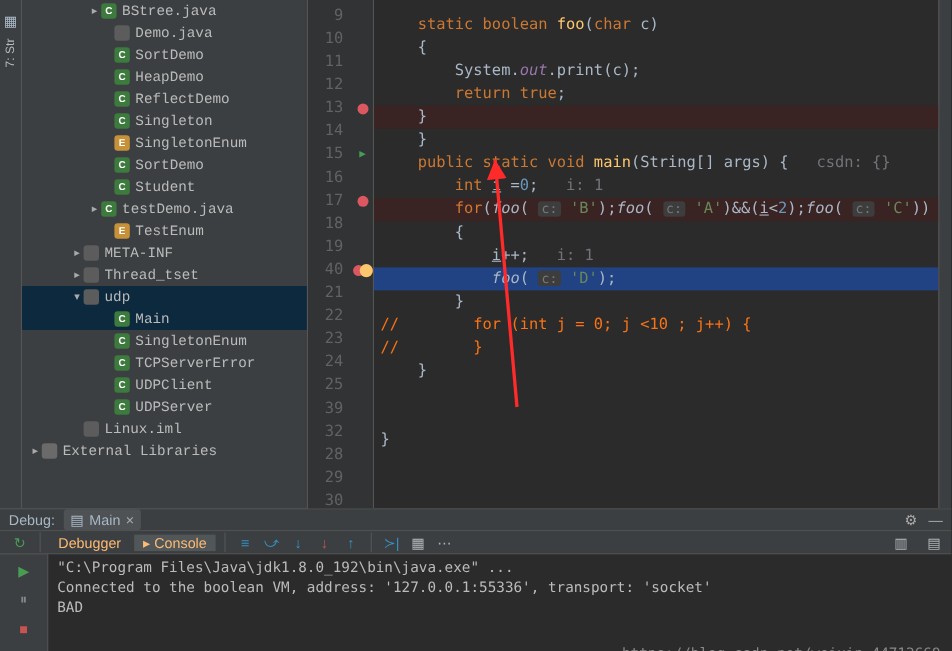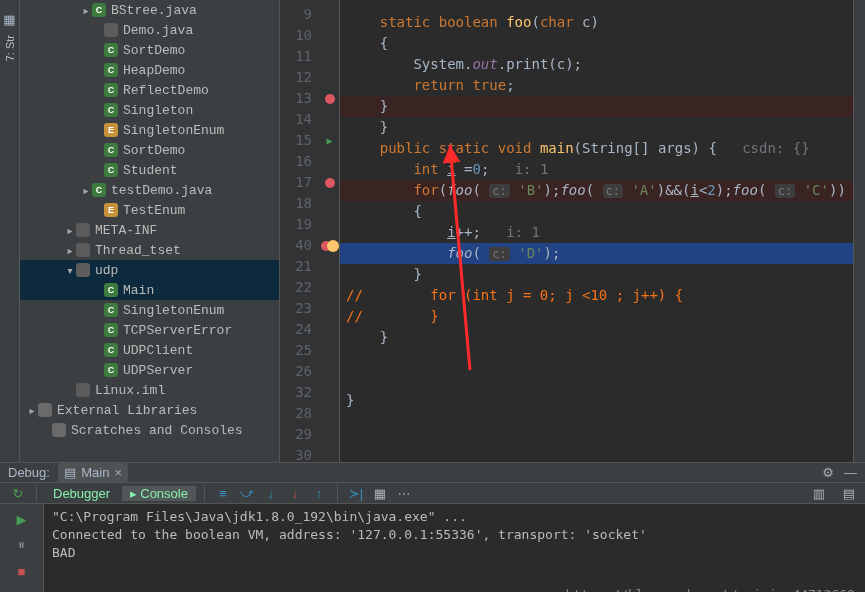--- a/index.html
+++ b/index.html
@@ -43,21 +43,21 @@
 .ul{text-decoration:underline;}
 .hint{background:#3d3d3d;color:#787878;padding:0 3px;border-radius:3px;font-size:12px;}
 .arrow{position:absolute;pointer-events:none;z-index:5;}
 .err-stripe{width:12px;background:#3c3f41;border-left:1px solid #555;}
 .debug-panel{height:130px;background:#3c3f41;border-top:1px solid #555;display:flex;flex-direction:column;}
 .debug-header{height:26px;display:flex;align-items:center;padding:0 8px;border-bottom:1px solid #555;justify-content:space-between;}
 .debug-header .left{display:flex;align-items:center;gap:8px;}
 .debug-tab{display:flex;align-items:center;gap:5px;padding:2px 6px;background:#4e5254;border-radius:3px;}
 .debug-header .right{display:flex;gap:10px;color:#aaa;}
 .debug-toolbar{height:26px;display:flex;align-items:center;padding:0 8px;gap:4px;border-bottom:1px solid #555;background:#3c3f41;}
-.dtab{padding:0 8px;color:#86efac;cursor:pointer;}
+.dtab{padding:0 8px;color:#fdba74;cursor:pointer;}
 .dtab.active{background:#515658;}
 .tb-icon{width:20px;height:20px;display:flex;align-items:center;justify-content:center;color:#afb1b3;cursor:pointer;}
 .tb-sep{width:1px;height:18px;background:#555;margin:0 4px;}
 .tb-icon.blue{color:#3592c4;}
 .tb-icon.red{color:#c75450;}
 .tb-icon.green{color:#499c54;}
 .debug-body{flex:1;display:flex;}
 .debug-left{width:44px;background:#3c3f41;border-right:1px solid #555;display:flex;flex-direction:column;align-items:center;padding-top:6px;gap:8px;}
 .debug-left .b{width:18px;height:18px;display:flex;align-items:center;justify-content:center;cursor:pointer;}
 .console{flex:1;background:#2b2b2b;font-family:Consolas,monospace;font-size:13px;padding:4px 8px;position:relative;color:#bbbbbb;}
@@ -194,26 +194,20 @@
           <span class="indent" style="width:44px"></span>
           <span class="chev"></span>
           <span class="ficon ic-file"></span>
           <span class="tree-label">Linux.iml</span>
         </div>
         <div class="tree-row">
           <span class="indent" style="width:6px"></span>
           <span class="chev">▸</span>
           <span class="ficon ic-lib"></span>
           <span class="tree-label">External Libraries</span>
-        </div>
-        <div class="tree-row">
-          <span class="indent" style="width:20px"></span>
-          <span class="chev"></span>
-          <span class="ficon ic-lib"></span>
-          <span class="tree-label">Scratches and Consoles</span>
         </div>
       </div>
 
     <div class="editor">
       <div class="gutter-ln" id="gutter-ln">
           <div>9</div>
           <div>10</div>
           <div>11</div>
           <div>12</div>
           <div>13</div>
@@ -222,21 +216,21 @@
           <div>16</div>
           <div>17</div>
           <div>18</div>
           <div>19</div>
           <div>40</div>
           <div>21</div>
           <div>22</div>
           <div>23</div>
           <div>24</div>
           <div>25</div>
-          <div>26</div>
+          <div>39</div>
           <div>32</div>
           <div>28</div>
           <div>29</div>
           <div>30</div>
         </div>
       <div class="gutter-mark" id="gutter-mark">
           <div></div>
           <div></div>
           <div></div>
           <div></div>

